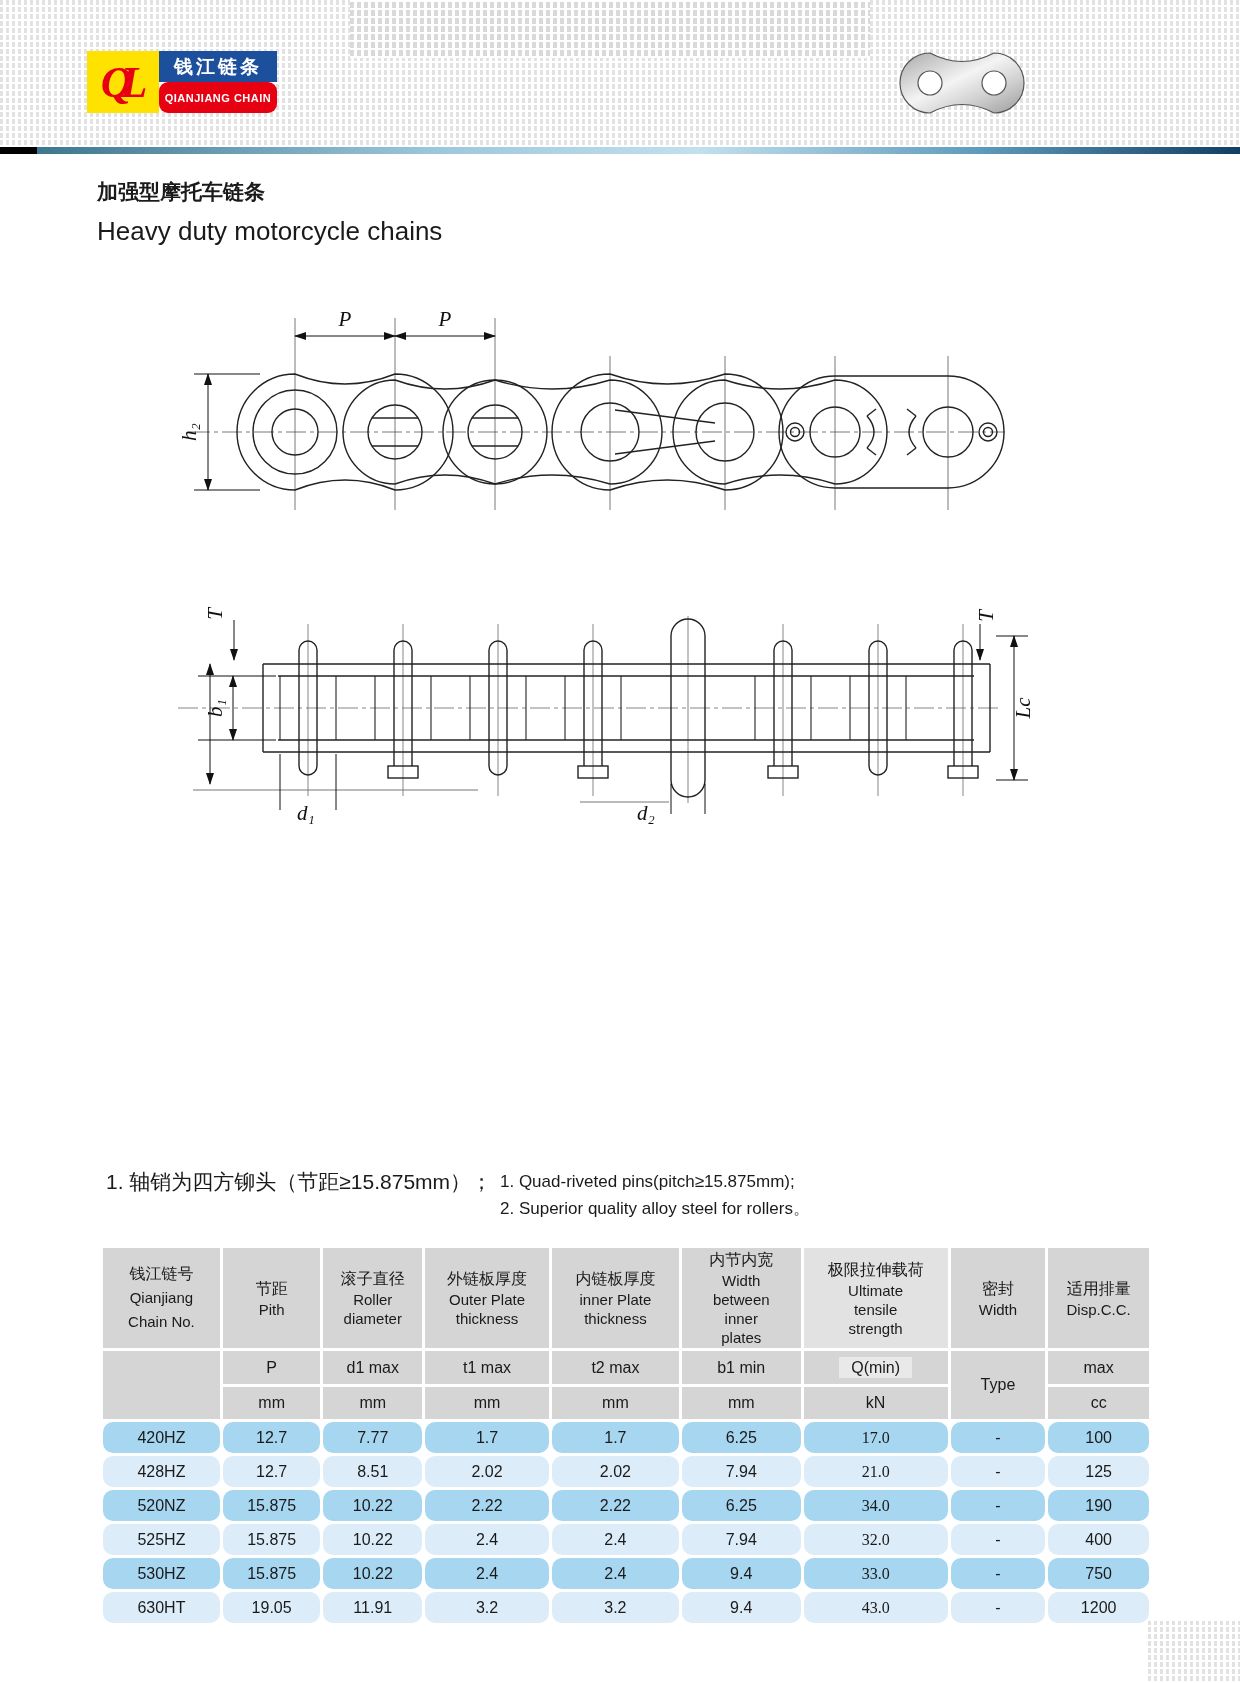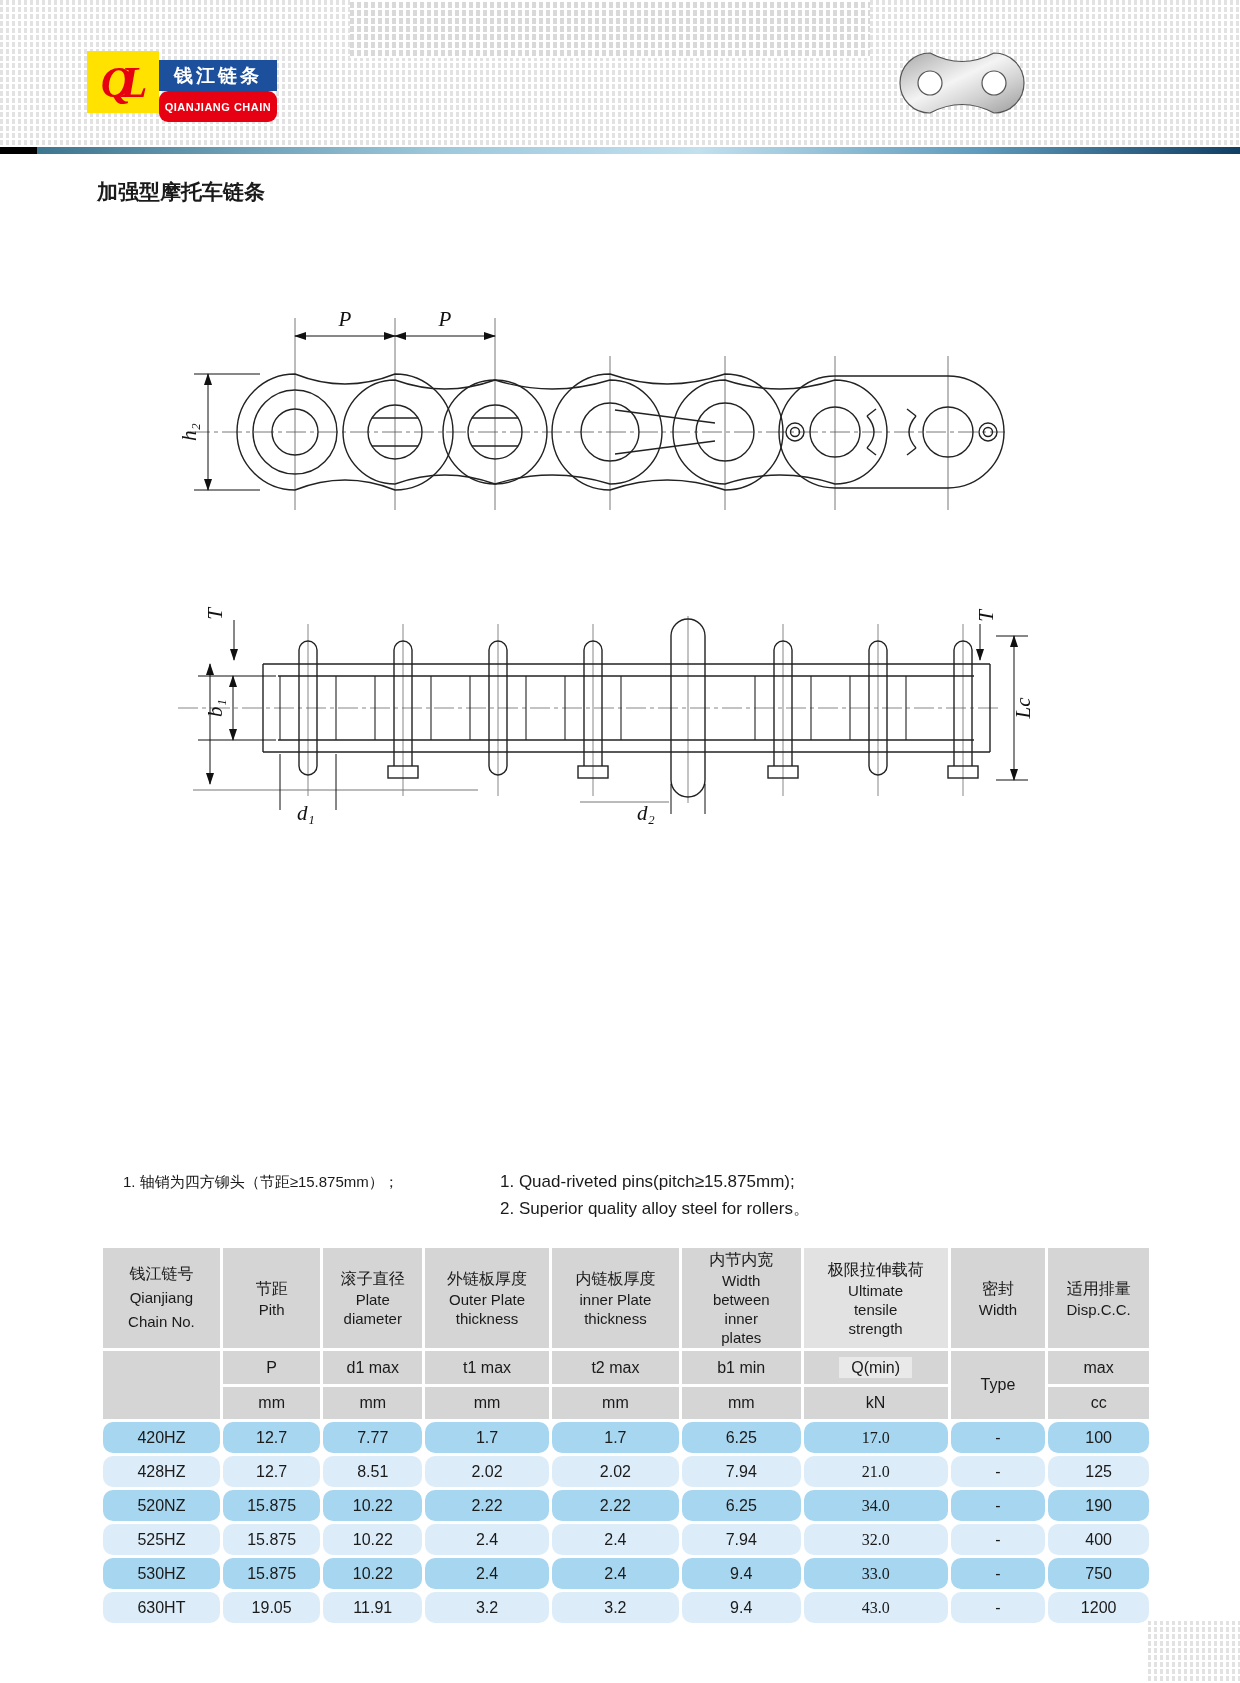--- a/index.html
+++ b/index.html
@@ -17,21 +17,21 @@
     background-image:
       repeating-linear-gradient(0deg,#ffffff 0 2px,rgba(0,0,0,0) 2px 8px),
       repeating-linear-gradient(90deg,#d9d9d9 0 4px,#ffffff 4px 7px);}
   .dots-br{position:absolute;left:1148px;top:1621px;width:92px;height:62px;}
 
   
   .logo{position:absolute;left:87px;top:51px;display:flex;}
   .logo-mark{width:72px;height:62px;background:#ffe200;display:flex;align-items:center;justify-content:center;}
   .logo-mark span{font-family:"Liberation Serif","DejaVu Serif",serif;font-style:italic;font-weight:bold;
     font-size:44px;color:#e60012;letter-spacing:-12px;margin-left:-10px;}
-  .logo-text{width:118px;display:flex;flex-direction:column;margin-top:9px;}
+  .logo-text{width:118px;display:flex;flex-direction:column;}
   .logo-cn{height:31px;background:#1c4f9c;color:#fff;font-size:19px;font-weight:bold;
     display:flex;align-items:center;justify-content:center;letter-spacing:3px;}
   .logo-en{height:31px;background:#e60012;color:#fff;font-size:11px;font-weight:bold;
     display:flex;align-items:center;justify-content:center;letter-spacing:.5px;border-radius:9px;}
 
   .plate-img{position:absolute;left:896px;top:48px;}
 
   
   .divider{position:absolute;left:0;top:147px;width:1240px;height:7px;display:flex;}
   .divider .blk{width:37px;background:#000;}
@@ -41,21 +41,21 @@
   .title-cn{position:absolute;left:97px;top:178px;font-size:21px;font-weight:bold;}
   .title-en{position:absolute;left:97px;top:216px;font-size:26px;}
 
   
   .diag-top{position:absolute;left:160px;top:292px;}
   .diag-side{position:absolute;left:148px;top:558px;}
   text{fill:#111;}
   .dimtxt{font-family:"Liberation Serif","DejaVu Serif",serif;font-style:italic;font-size:21px;}
 
   
-  .note-cn{position:absolute;left:123px;top:1168px;font-size:15px;line-height:27px;}
+  .note-cn{position:absolute;left:106px;top:1168px;font-size:21px;line-height:27px;}
   .note-en{position:absolute;left:500px;top:1168px;font-size:17px;line-height:27px;}
 
   
   .spec{position:absolute;left:100px;top:1245px;width:1052px;border-collapse:separate;border-spacing:3px;
         table-layout:fixed;text-align:center;font-size:16px;}
   .spec td{padding:0;vertical-align:middle;overflow:hidden;}
   .g{background:#d5d5d5;}
   .r1 td{height:100px;}
   .r1 .hl{background:#e2e2e2;}
   .r2 td{height:33px;}
@@ -101,20 +101,21 @@
     <circle cx="34" cy="35" r="12" fill="#fff" stroke="#555" stroke-width="1.2"></circle>
     <circle cx="98" cy="35" r="12" fill="#fff" stroke="#555" stroke-width="1.2"></circle>
   </svg>
 
   <div class="divider">
     <div class="blk"></div>
     <div class="grad"></div>
   </div>
 
   <div class="title-cn">加强型摩托车链条</div>
+  <div class="title-en">Heavy duty motorcycle chains</div>
 
   <svg class="diag-top" width="860" height="235" viewBox="0 0 860 235">
     <defs>
       <marker id="ah1" markerWidth="12" markerHeight="8" refX="11" refY="4" orient="auto-start-reverse">
         <path d="M0 0 L12 4 L0 8 Z" fill="#111"></path>
       </marker>
     </defs>
     <g stroke="#555" stroke-width="0.8">
       <line x1="135" y1="26" x2="135" y2="218"></line>
         <line x1="235" y1="26" x2="235" y2="218"></line>
@@ -298,21 +299,21 @@
         <div class="cn">钱江链号</div>
         <div class="en">Qianjiang</div>
         <div class="en">Chain No.</div>
       </td>
       <td class="g">
         <div class="cn">节距</div>
         <div class="en">Pith</div>
       </td>
       <td class="g">
         <div class="cn">滚子直径</div>
-        <div class="en nw">Plate diameter</div>
+        <div class="en nw">Roller diameter</div>
       </td>
       <td class="g">
         <div class="cn">外链板厚度</div>
         <div class="en nw" style="max-width:92px">Outer Plate thickness</div>
       </td>
       <td class="g">
         <div class="cn">内链板厚度</div>
         <div class="en nw" style="max-width:92px">inner Plate thickness</div>
       </td>
       <td class="g">

